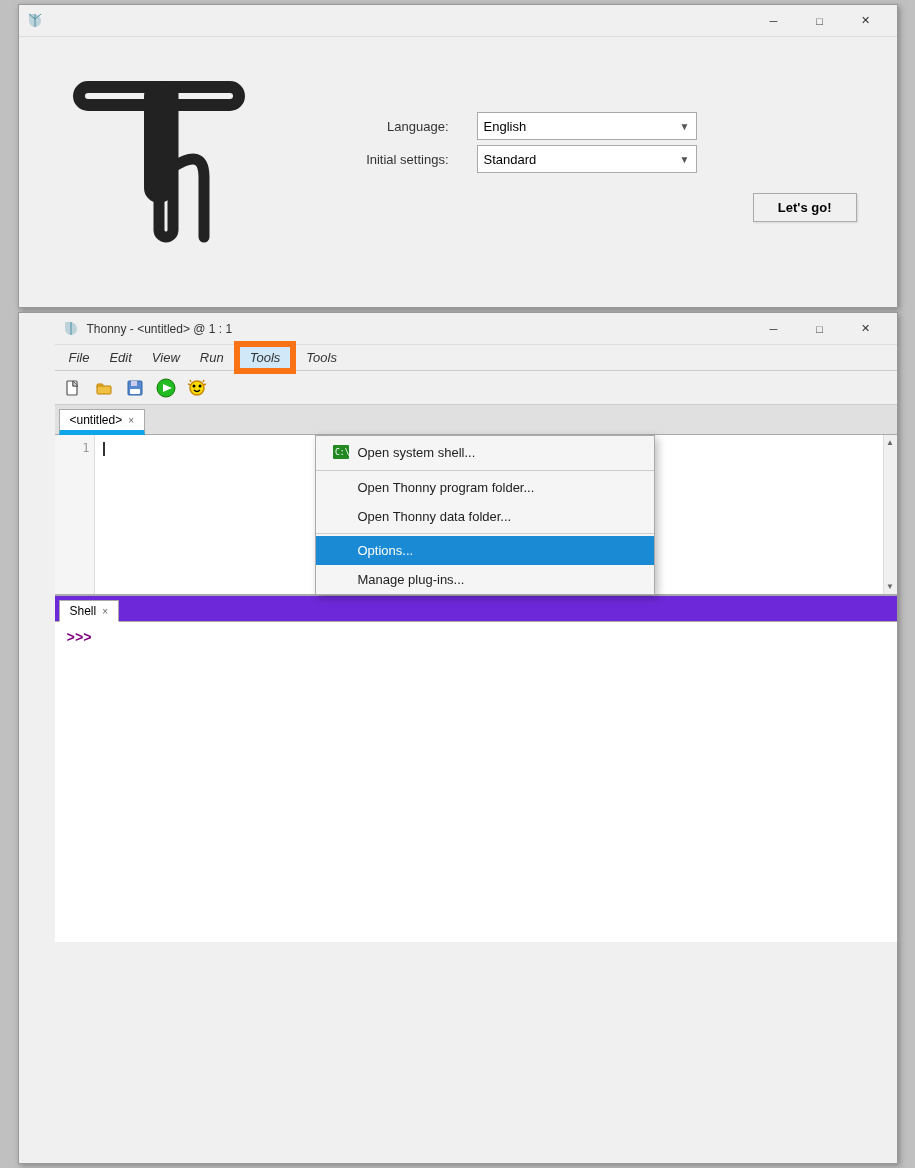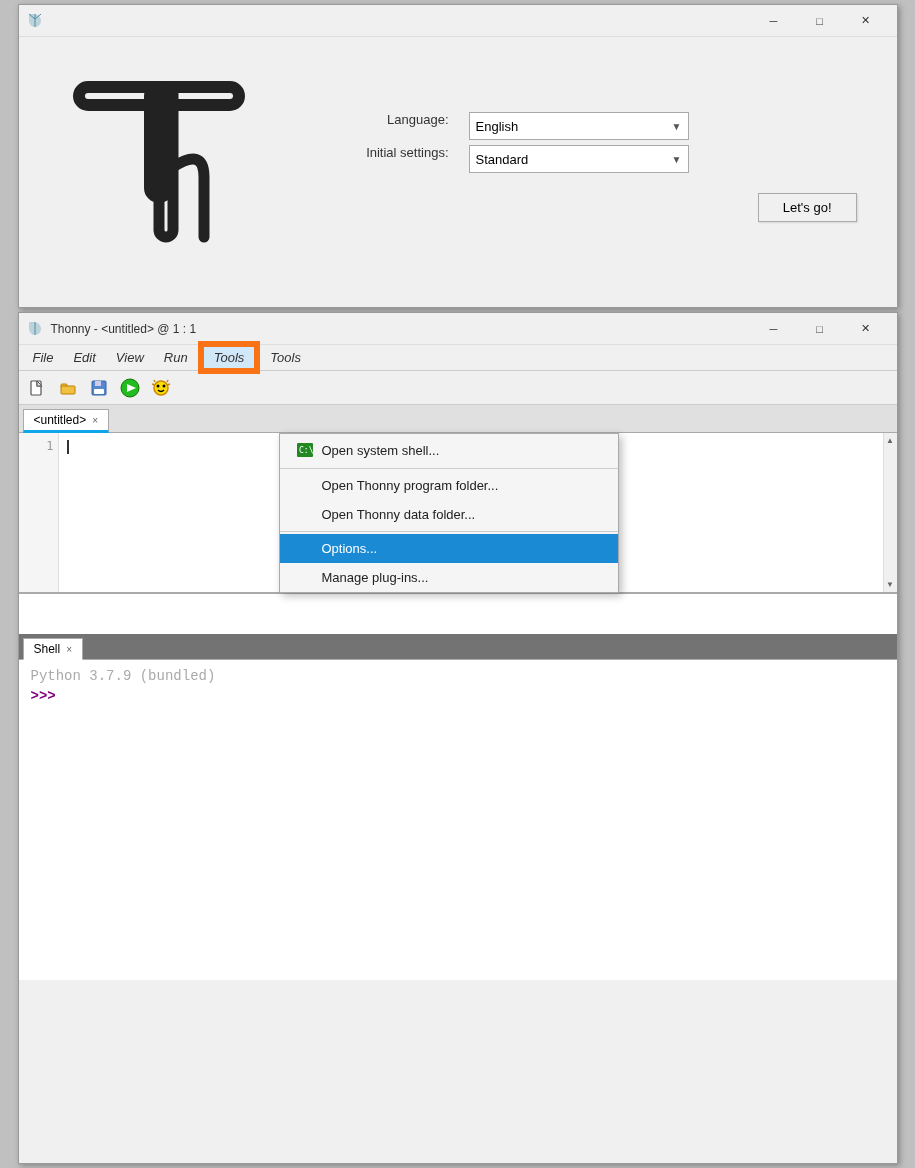--- a/index.html
+++ b/index.html
@@ -73,22 +73,23 @@
     .th-logo {
       width: 200px;
       height: 200px;
       flex-shrink: 0;
     }
     .setup-form {
       flex: 1;
     }
     .form-row {
       display: flex;
+      align-items: center;
       margin-bottom: 5px;
-      gap: 20px;
+      gap: 28px;
     }
     .form-label {
       width: 130px;
       text-align: right;
       font-size: 13px;
       color: #333;
     }
     .form-select {
       width: 220px;
       height: 28px;
@@ -110,27 +111,29 @@
       justify-content: flex-end;
       margin-top: 20px;
     }
     .lets-go-btn {
       padding: 6px 24px;
       background: #f0f0f0;
       border: 1px solid #aaa;
       font-size: 13px;
       cursor: pointer;
       box-shadow: 1px 1px 2px rgba(0,0,0,0.1);
+      font-weight: bold;
     }
 
     
     .thonny-window {
       width: 880px;
       margin: 0 auto;
       flex: 1;
+      padding-left: 36px;
     }
     .menu-bar {
       background: #f0f0f0;
       display: flex;
       align-items: center;
       height: 26px;
       padding: 0 4px;
       border-bottom: 1px solid #ccc;
       gap: 0;
     }
@@ -180,21 +183,21 @@
       border-bottom: none;
       padding: 3px 10px 3px 10px;
       font-size: 12px;
       cursor: pointer;
       display: flex;
       align-items: center;
       gap: 6px;
     }
     .editor-tab.active {
       background: white;
-      border-bottom: 3px solid #0ea5e9;
+      border-bottom: 5px solid #0ea5e9;
       margin-bottom: -1px;
     }
     .tab-close {
       font-size: 10px;
       color: #666;
       cursor: pointer;
     }
 
     
     .editor-area {
@@ -273,24 +276,23 @@
     }
 
     
     .shell-section {
       background: white;
       border-top: 1px solid #aaa;
     }
     .shell-tab-bar {
       display: flex;
       align-items: flex-start;
-      background: #737373;
+      background: #6d28d9;
       padding: 4px 4px 0;
       border-bottom: 1px solid #aaa;
-      margin-top: 40px;
     }
     .shell-tab {
       background: white;
       border: 1px solid #aaa;
       border-bottom: 1px solid white;
       padding: 3px 10px 3px 10px;
       font-size: 12px;
       cursor: pointer;
       display: flex;
       align-items: center;
@@ -505,19 +507,18 @@
   </div>
 
   <div class="shell-section">
     <div class="shell-tab-bar">
       <div class="shell-tab">
         <span>Shell</span>
         <span class="tab-close">×</span>
       </div>
     </div>
     <div class="shell-content">
-      <div class="shell-python-version">Python 3.7.9 (bundled)</div>
       <div>
         <span class="shell-prompt">&gt;&gt;&gt;</span>
       </div>
     </div>
   </div>
 </div>
 
 </body></html>

